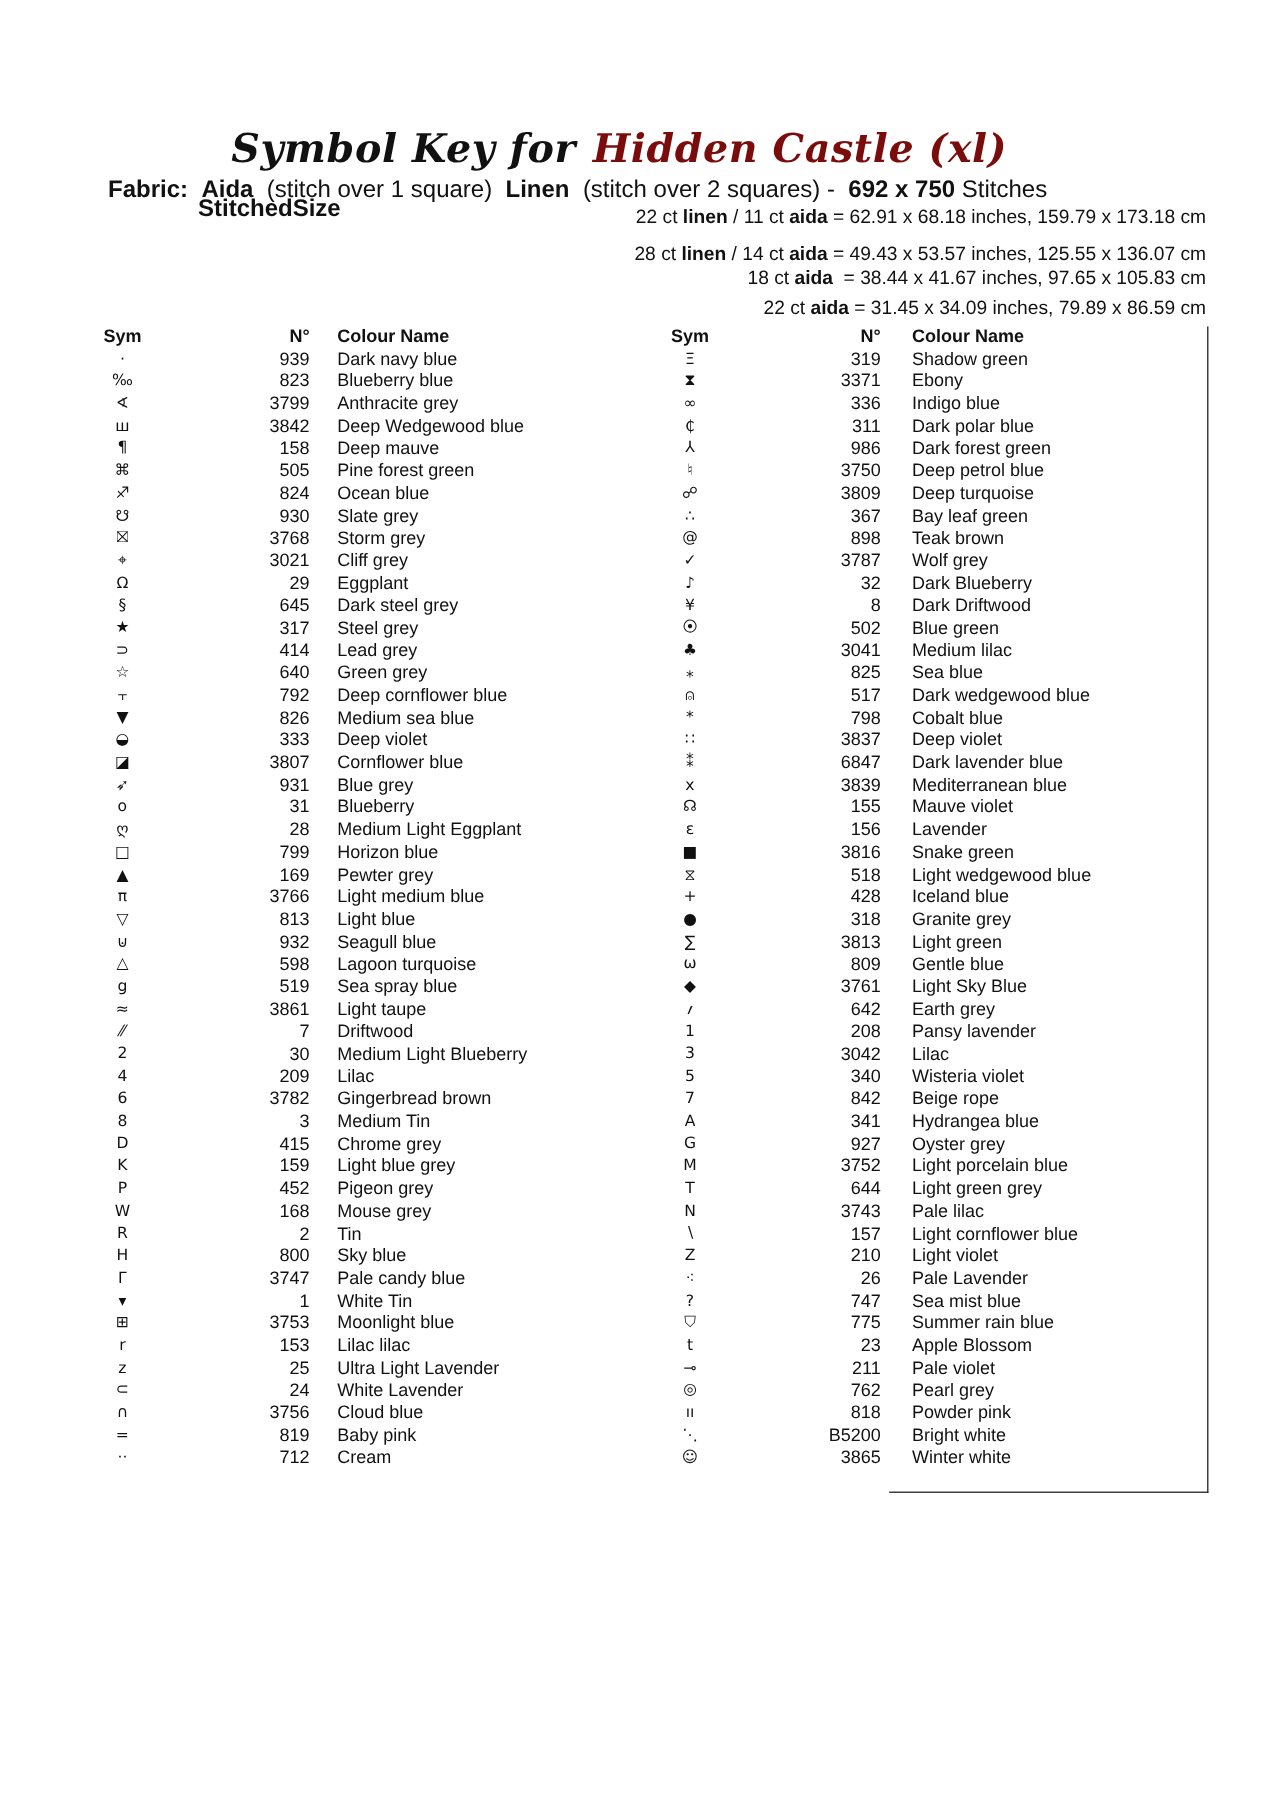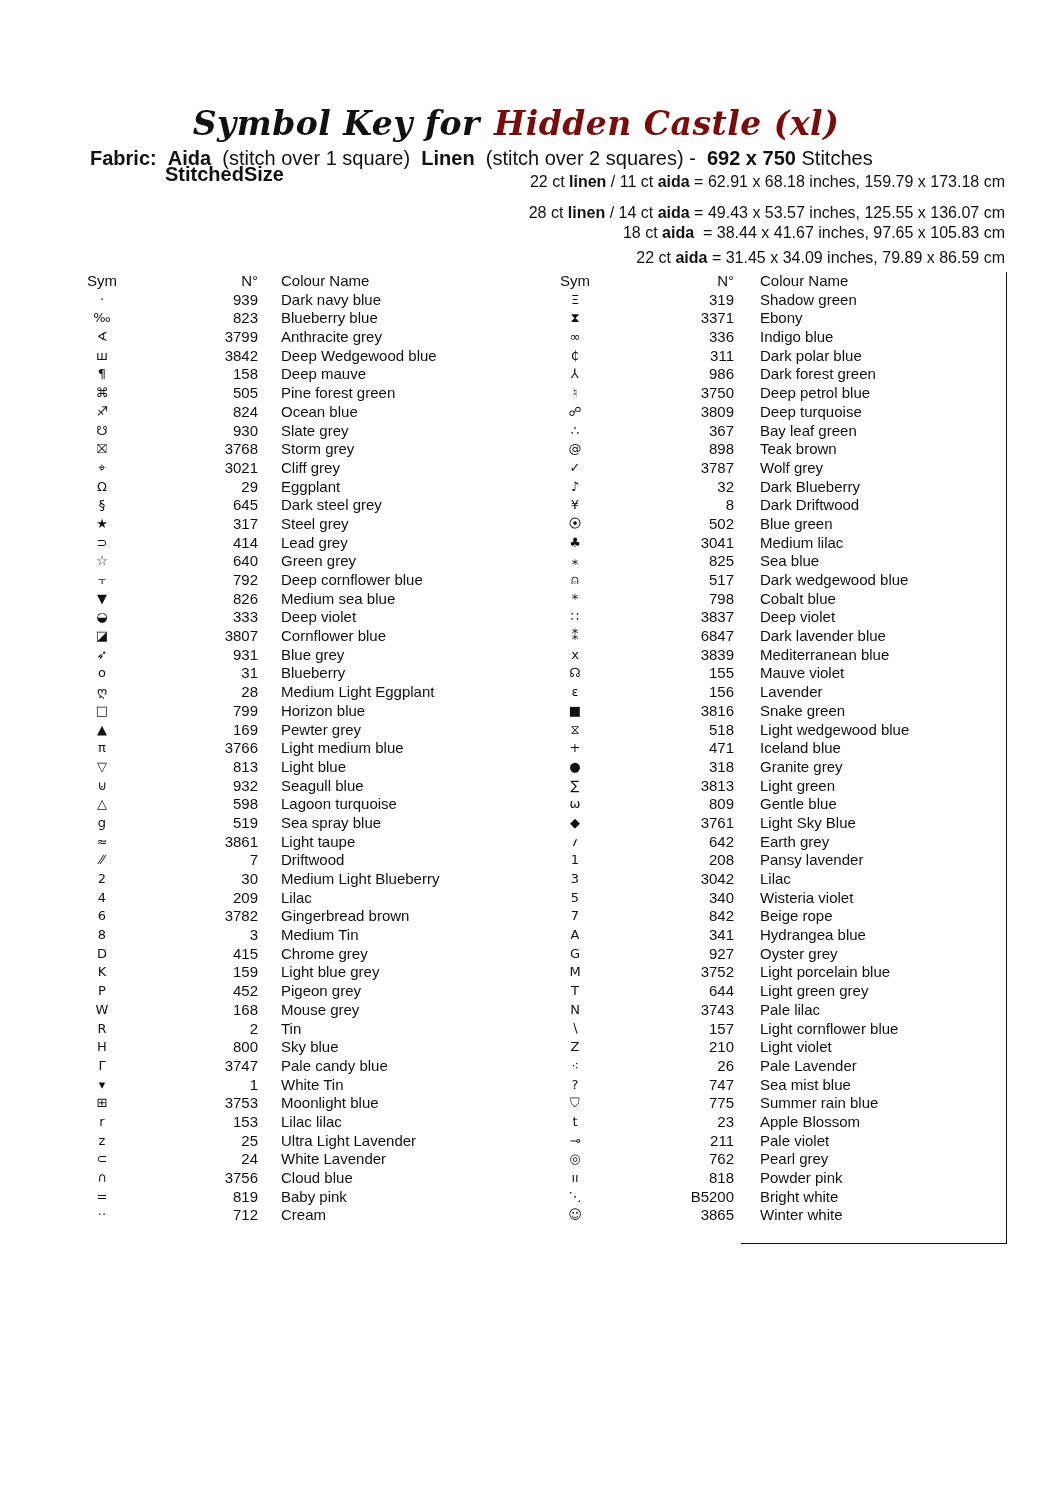--- a/index.html
+++ b/index.html
@@ -10,21 +10,21 @@
            font-size: 33px; letter-spacing: 0.5px; }
   .title .t1 { color: #111; }
   .title .t2 { color: #7a0c0c; margin-left: 14px; }
   .fabric { position: absolute; top: 147px; left: 90px; font-size: 20px; white-space: nowrap; }
   .fabric b { font-weight: bold; }
   .size-label { position: absolute; top: 163px; left: 165px; font-size: 20px; font-weight: bold; }
   .size-line { position: absolute; right: 55px; font-size: 16px; white-space: nowrap; text-align: right; }
   .size-line b { font-weight: bold; }
   .tbl { position: absolute; top: 272px; font-size: 15px; }
   .row { height: 18.7px; line-height: 18.7px; position: relative; white-space: nowrap; }
-  .hdr { font-weight: normal; text-decoration: underline; }
+  .hdr { font-weight: bold; text-decoration: underline; }
   .c-sym { position: absolute; text-align: center; width: 36px; }
   .c-num { position: absolute; text-align: right; }
   .c-name { position: absolute; }
   #left  .c-sym { left: 84px; }
   #left  .c-num { left: 180px; width: 78px; }
   #left  .c-name{ left: 281px; }
   #right .c-sym { left: 557px; }
   #right .c-num { left: 656px; width: 78px; }
   #right .c-name{ left: 760px; }
   .tbl { left: 0; width: 1060px; }
@@ -437,21 +437,21 @@
         <span class="c-num">3816</span>
         <span class="c-name">Snake green</span>
       </div>
       <div class="row">
         <span class="c-sym sym">⧖</span>
         <span class="c-num">518</span>
         <span class="c-name">Light wedgewood blue</span>
       </div>
       <div class="row">
         <span class="c-sym sym">+</span>
-        <span class="c-num">471</span>
+        <span class="c-num">428</span>
         <span class="c-name">Iceland blue</span>
       </div>
       <div class="row">
         <span class="c-sym sym">●</span>
         <span class="c-num">318</span>
         <span class="c-name">Granite grey</span>
       </div>
       <div class="row">
         <span class="c-sym sym">∑</span>
         <span class="c-num">3813</span>

